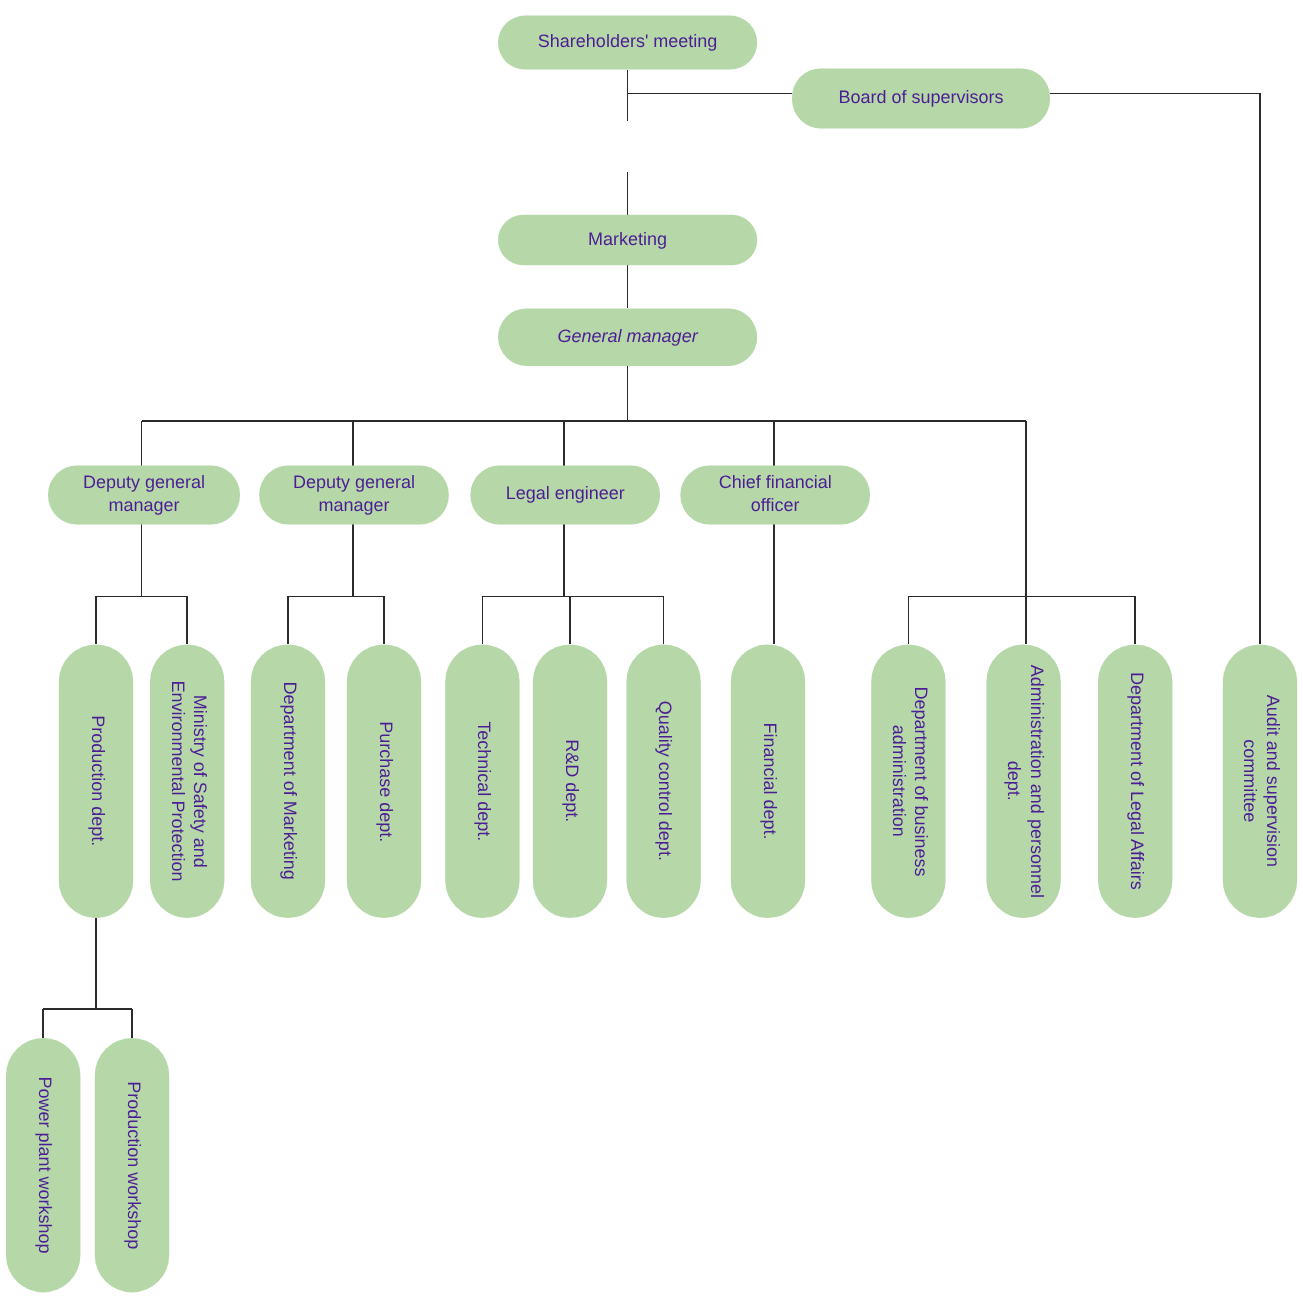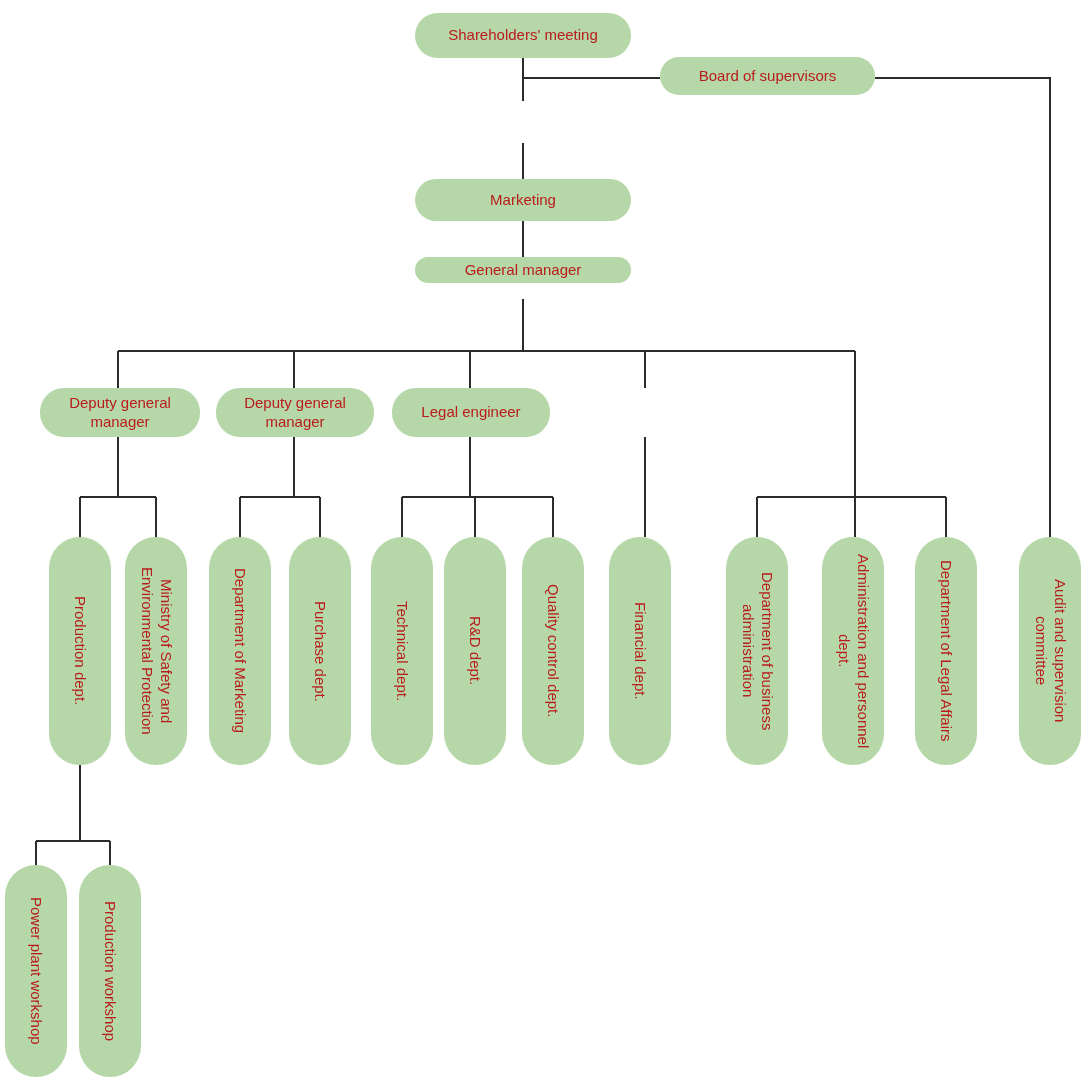--- a/index.html
+++ b/index.html
@@ -28,21 +28,21 @@
     pointer-events: none;
   }
   .node {
     position: absolute;
     box-sizing: border-box;
     background: #b6d7a8;
     display: flex;
     align-items: center;
     justify-content: center;
     text-align: center;
-    color: #b91c1c;
+    color: #4c1d95;
     line-height: 1.22;
     font-size: 15px;
     z-index: 2;
   }
   .node.horiz {
     border-radius: 24px;
     padding: 4px 10px;
   }
   .node.vert {
     border-radius: 31px;
@@ -115,45 +115,48 @@
       <path d="M36,841 L110,841"></path>
       <path d="M36,841 L36,865"></path>
       <path d="M110,841 L110,865"></path>
     </g>
   </svg>
 
   <div class="node horiz" style="left:415px; top:13px; width:216px; height:45px;">
     <span class="lbl">Shareholders' meeting</span>
   </div>
 
-  <div class="node horiz" style="left:660px; top:57px; width:215px; height:38px;">
+  <div class="node horiz" style="left:660px; top:57px; width:215px; height:50px;">
     <span class="lbl">Board of supervisors</span>
   </div>
 
 
   <div class="node horiz" style="left:415px; top:179px; width:216px; height:42px;">
     <span class="lbl">Marketing</span>
   </div>
 
-  <div class="node horiz" style="left:415px; top:257px; width:216px; height:26px;">
+  <div class="node horiz" style="left:415px; top:257px; width:216px; height:48px;font-style:italic;">
     <span class="lbl">General manager</span>
   </div>
 
   <div class="node horiz" style="left:40px; top:388px; width:160px; height:49px;">
     <span class="lbl">Deputy general manager</span>
   </div>
 
   <div class="node horiz" style="left:216px; top:388px; width:158px; height:49px;">
     <span class="lbl">Deputy general manager</span>
   </div>
 
   <div class="node horiz" style="left:392px; top:388px; width:158px; height:49px;">
     <span class="lbl">Legal engineer</span>
   </div>
 
+  <div class="node horiz" style="left:567px; top:388px; width:158px; height:49px;">
+    <span class="lbl">Chief financial officer</span>
+  </div>
 
   <div class="node vert" style="left:49px; top:537px; width:62px; height:228px;">
     <span class="lbl">Production dept.</span>
   </div>
 
   <div class="node vert" style="left:125px; top:537px; width:62px; height:228px;">
     <span class="lbl">Ministry of Safety and Environmental Protection</span>
   </div>
 
   <div class="node vert" style="left:209px; top:537px; width:62px; height:228px;">

